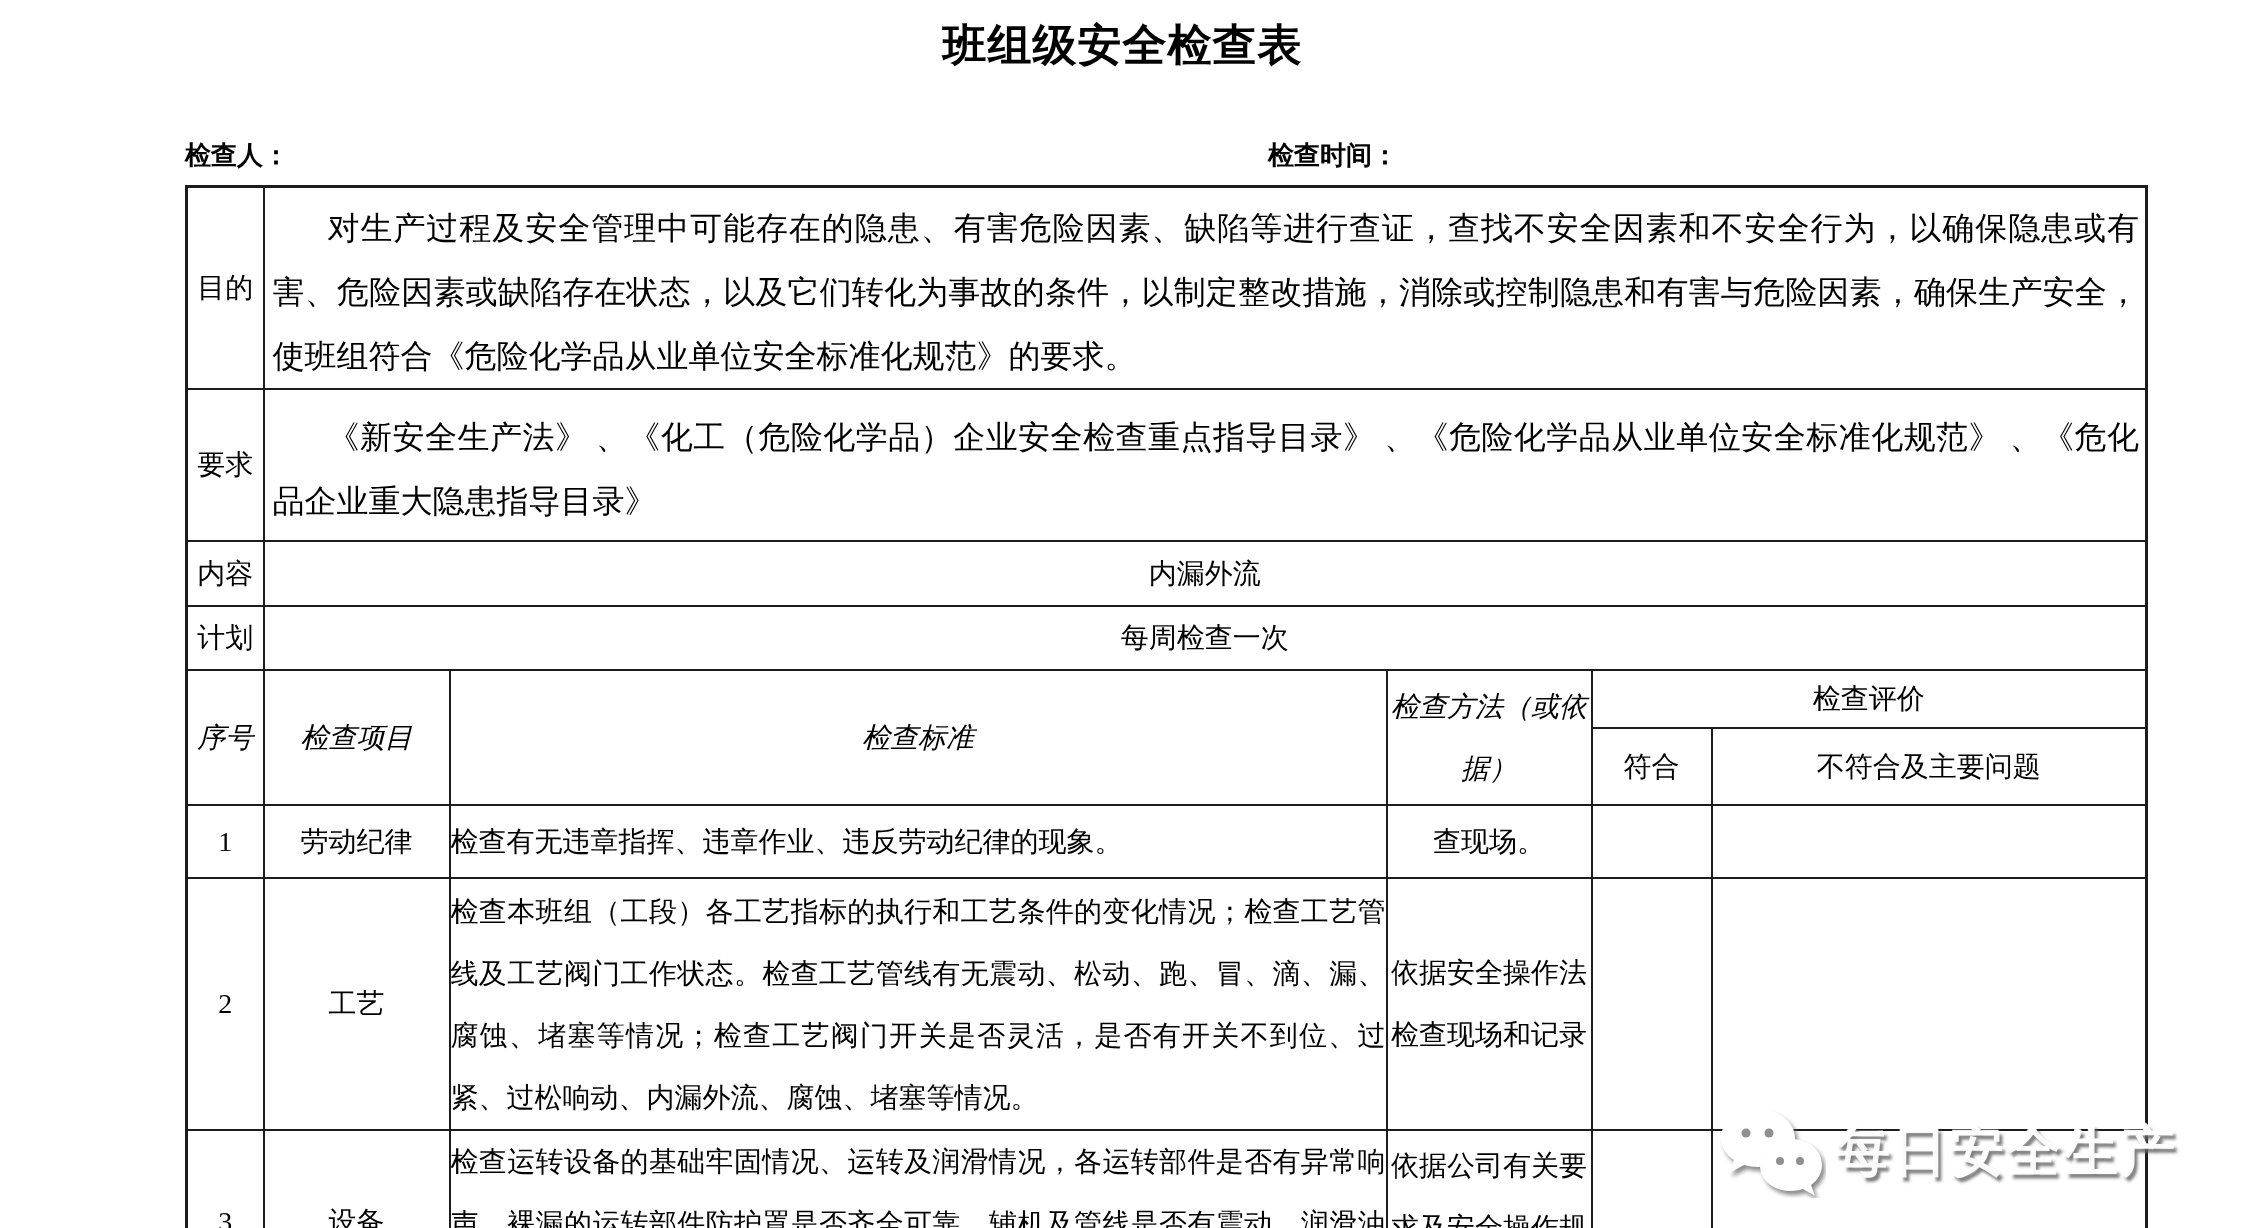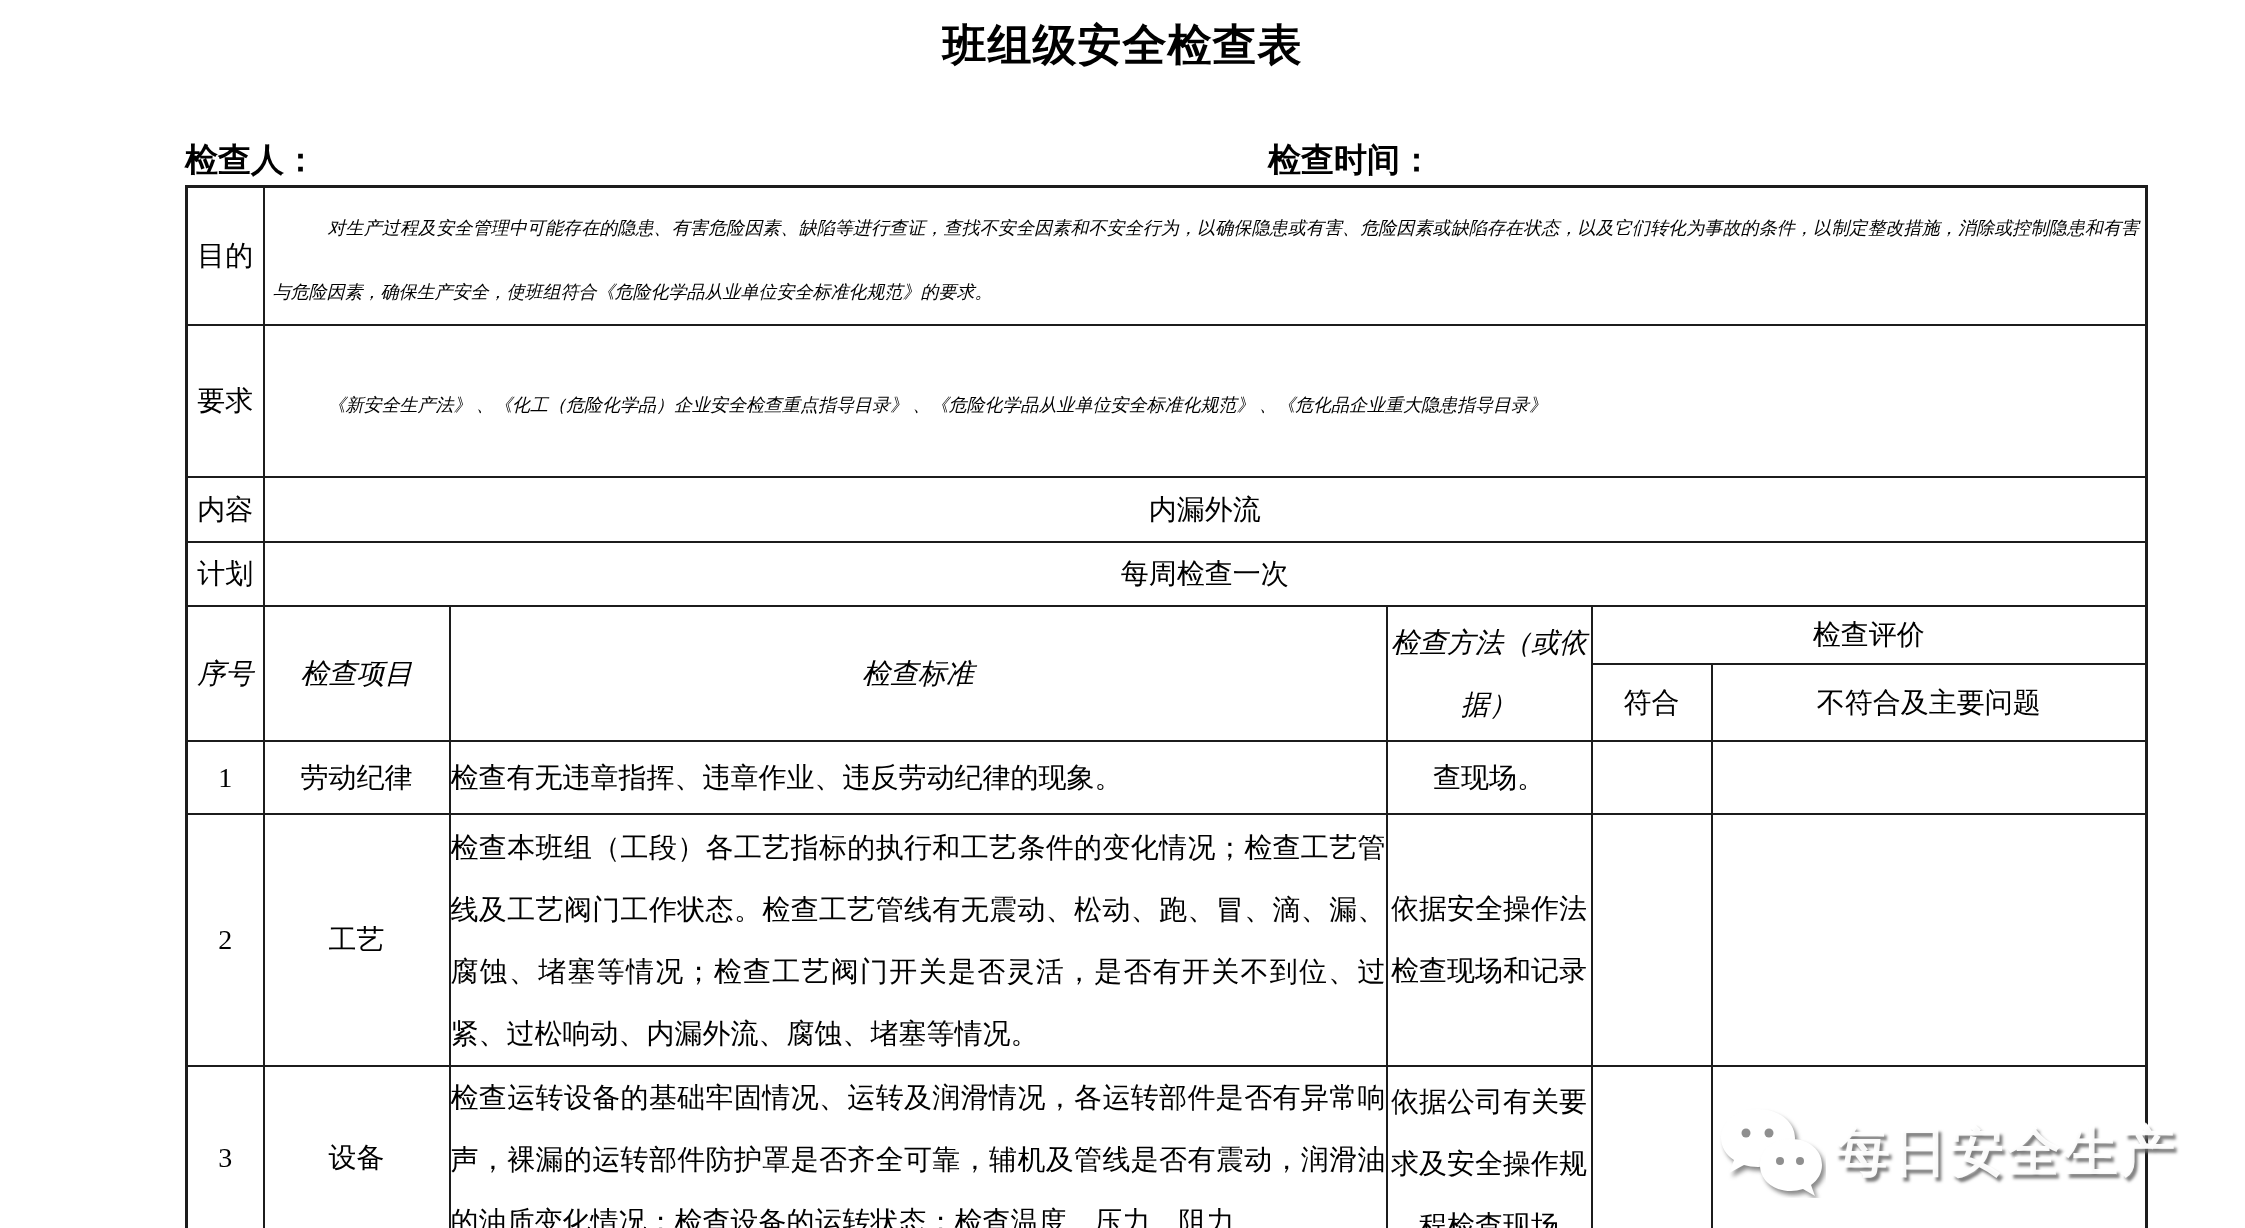--- a/index.html
+++ b/index.html
@@ -6,38 +6,38 @@
   body{
     width:2245px;height:1228px;overflow:hidden;position:relative;
     background:#ffffff;
     font-family:"Liberation Serif","DejaVu Serif",serif;
     color:#000;
   }
   .page-title{
     position:absolute;top:16px;left:0;width:2245px;
     text-align:center;font-size:44px;font-weight:bold;letter-spacing:1px;
   }
-  .meta-row{position:absolute;top:138px;left:0;width:2245px;height:40px;font-size:33px;font-weight:bold;}
+  .meta-row{position:absolute;top:138px;left:0;width:2245px;height:40px;font-size:26px;font-weight:bold;}
   .meta-inspector{position:absolute;left:185px;top:0;}
   .meta-time{position:absolute;left:1268px;top:0;}
 
   table.doc{
     position:absolute;left:185px;top:185px;width:1960px;
     border-collapse:collapse;table-layout:fixed;
     font-size:28px;
   }
   table.doc{border:3px solid #1c1c1c;}
   table.doc td{border:2px solid #1c1c1c;padding:0;overflow:hidden;vertical-align:middle;}
 
   td.lbl{text-align:center;vertical-align:top;padding-top:8px;line-height:64px;}
   td.lbl-mid{text-align:center;vertical-align:middle;}
   td.longcell{vertical-align:top;}
   .longtext{
-    font-size:18px;line-height:64px;padding:8px 6px 0 8px;
-    text-indent:55px;text-align:justify;font-style:italic;
+    font-size:32px;line-height:64px;padding:8px 6px 0 8px;
+    text-indent:55px;text-align:justify;
   }
   td.centerval{text-align:center;vertical-align:middle;}
 
   tr.r-purpose{height:132px;}
   tr.r-require{height:152px;}
   tr.r-content{height:65px;}
   tr.r-plan{height:64px;}
   tr.r-head1{height:58px;}
   tr.r-head2{height:77px;}
   tr.r-item1{height:73px;}

